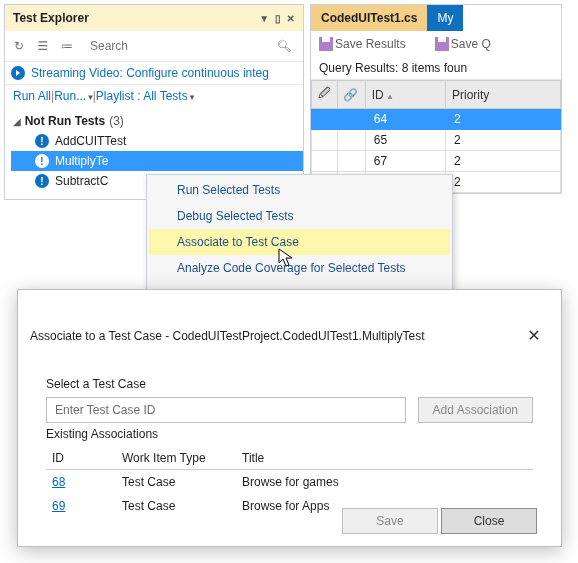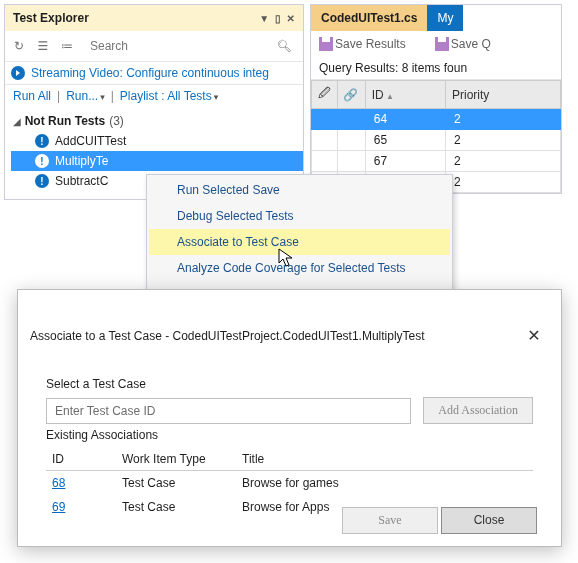--- a/index.html
+++ b/index.html
@@ -12,21 +12,21 @@
   .panel-title-icons { display: flex; gap: 6px; }
   .panel-title-icons span { font-size: 10px; color: #595959; cursor: default; }
   .toolbar { display: flex; align-items: center; padding: 4px 6px; gap: 8px; border-bottom: 1px solid #e6e6e6; }
   .tb-icon { width: 16px; height: 16px; display: inline-flex; align-items: center; justify-content: center; color: #717171; }
   .search-wrap { flex: 1; display: flex; align-items: center; border: 1px solid transparent; padding: 2px 4px; }
   .search-wrap input { border: none; outline: none; width: 100%; font-size: 12px; background: transparent; }
   .search-wrap .mag { color: #717171; }
   .video-bar { padding: 4px 6px; color: #0e70c0; display: flex; align-items: center; gap: 6px; border-bottom: 1px solid #e6e6e6; white-space: nowrap; overflow: hidden; }
   .video-icon { width: 14px; height: 14px; border-radius: 7px; background: #0e70c0; position: relative; flex-shrink: 0; }
   .video-icon::after { content: ""; position: absolute; left: 5px; top: 4px; border-left: 4px solid #fff; border-top: 3px solid transparent; border-bottom: 3px solid transparent; }
-  .runbar { padding: 4px 8px; color: #0e70c0; display: flex; gap: 6px; align-items: center; }
+  .runbar { padding: 4px 8px; color: #0e70c0; display: flex; align-items: center; }
   .runbar .sep { color: #888; }
   .runbar .drop::after { content: "▾"; font-size: 9px; margin-left: 2px; color: #555; }
   .tree { padding: 4px 0 8px 6px; }
   .tree-header { display: flex; align-items: center; gap: 4px; padding: 3px 2px; }
   .tree-caret { font-size: 10px; color: #595959; }
   .tree-title { font-weight: 700; }
   .tree-count { color: #555; }
   .tree-item { display: flex; align-items: center; gap: 6px; padding: 3px 4px 3px 24px; }
   .tree-item.selected { background: #3399ff; color: #fff; }
   .bang { width: 14px; height: 14px; border-radius: 7px; background: #0e70c0; color: #fff; font-weight: 700; font-size: 10px; display: inline-flex; align-items: center; justify-content: center; flex-shrink: 0; }
@@ -62,21 +62,21 @@
   
   .dialog { position: absolute; left: 17px; top: 289px; width: 545px; height: 258px; background: #fff; border: 1px solid #bcbcbc; box-shadow: 0 4px 18px rgba(0,0,0,0.25); }
   .dlg-title { display: flex; align-items: center; padding: 24px 12px; margin-top: 12px; }
   .dlg-title-text { flex: 1; font-size: 12px; color: #1e1e1e; }
   .dlg-close { width: 30px; text-align: center; font-size: 16px; color: #333; }
   .dlg-body { padding: 4px 28px 0 28px; }
   .dlg-label { font-size: 12px; margin: 4px 0 6px 0; }
   .dlg-row { display: flex; gap: 12px; align-items: center; }
   .tc-input { flex: 1; border: 1px solid #bfbfbf; padding: 5px 8px; color: #6d6d6d; font-size: 12px; background: #fff; }
   .btn { border: 1px solid #bfbfbf; background: #eaeaea; padding: 5px 14px; font-size: 12px; color: #333; min-width: 96px; text-align: center; }
-  .btn.dim { color: #8a8a8a; background: #efefef; font-family: Liberation Serif, serif; }
+  .btn.dim { color: #8a8a8a; background: #efefef; }
   .assoc-table { width: 100%; border-collapse: collapse; margin-top: 4px; }
   .assoc-table th { text-align: left; font-weight: 400; padding: 4px 6px; border-bottom: 1px solid #ccc; background: #fff; font-size: 12px; }
   .assoc-table td { padding: 5px 6px; font-size: 12px; }
   .assoc-table a { color: #0066cc; text-decoration: underline; }
   .dlg-footer { position: absolute; right: 24px; bottom: 12px; display: flex; gap: 3px; }
   .btn.close { background: #dddddd; border-color: #8b8b8b; }
 </style>
 </head>
 <body>
 
@@ -170,21 +170,21 @@
           <td></td>
           <td></td>
           <td>68</td>
           <td>2</td>
         </tr>
   </tbody>
     </table>
 </div>
 
 <div class="context-menu">
-  <div class="mi">Run Selected Save</div>
+  <div class="mi">Run Selected Tests</div>
   <div class="mi">Debug Selected Tests</div>
   <div class="mi hl">Associate to Test Case</div>
   <div class="mi">Analyze Code Coverage for Selected Tests</div>
   <div class="mi">Profile Test</div>
 </div>
 
 <div class="cursor">
   <svg viewBox="0 0 16 20">
       <path d="M1 1 L1 15 L5 11 L8 18 L11 17 L8 10 L14 10 Z" fill="#fff" stroke="#000" stroke-width="1"></path>
     </svg>

